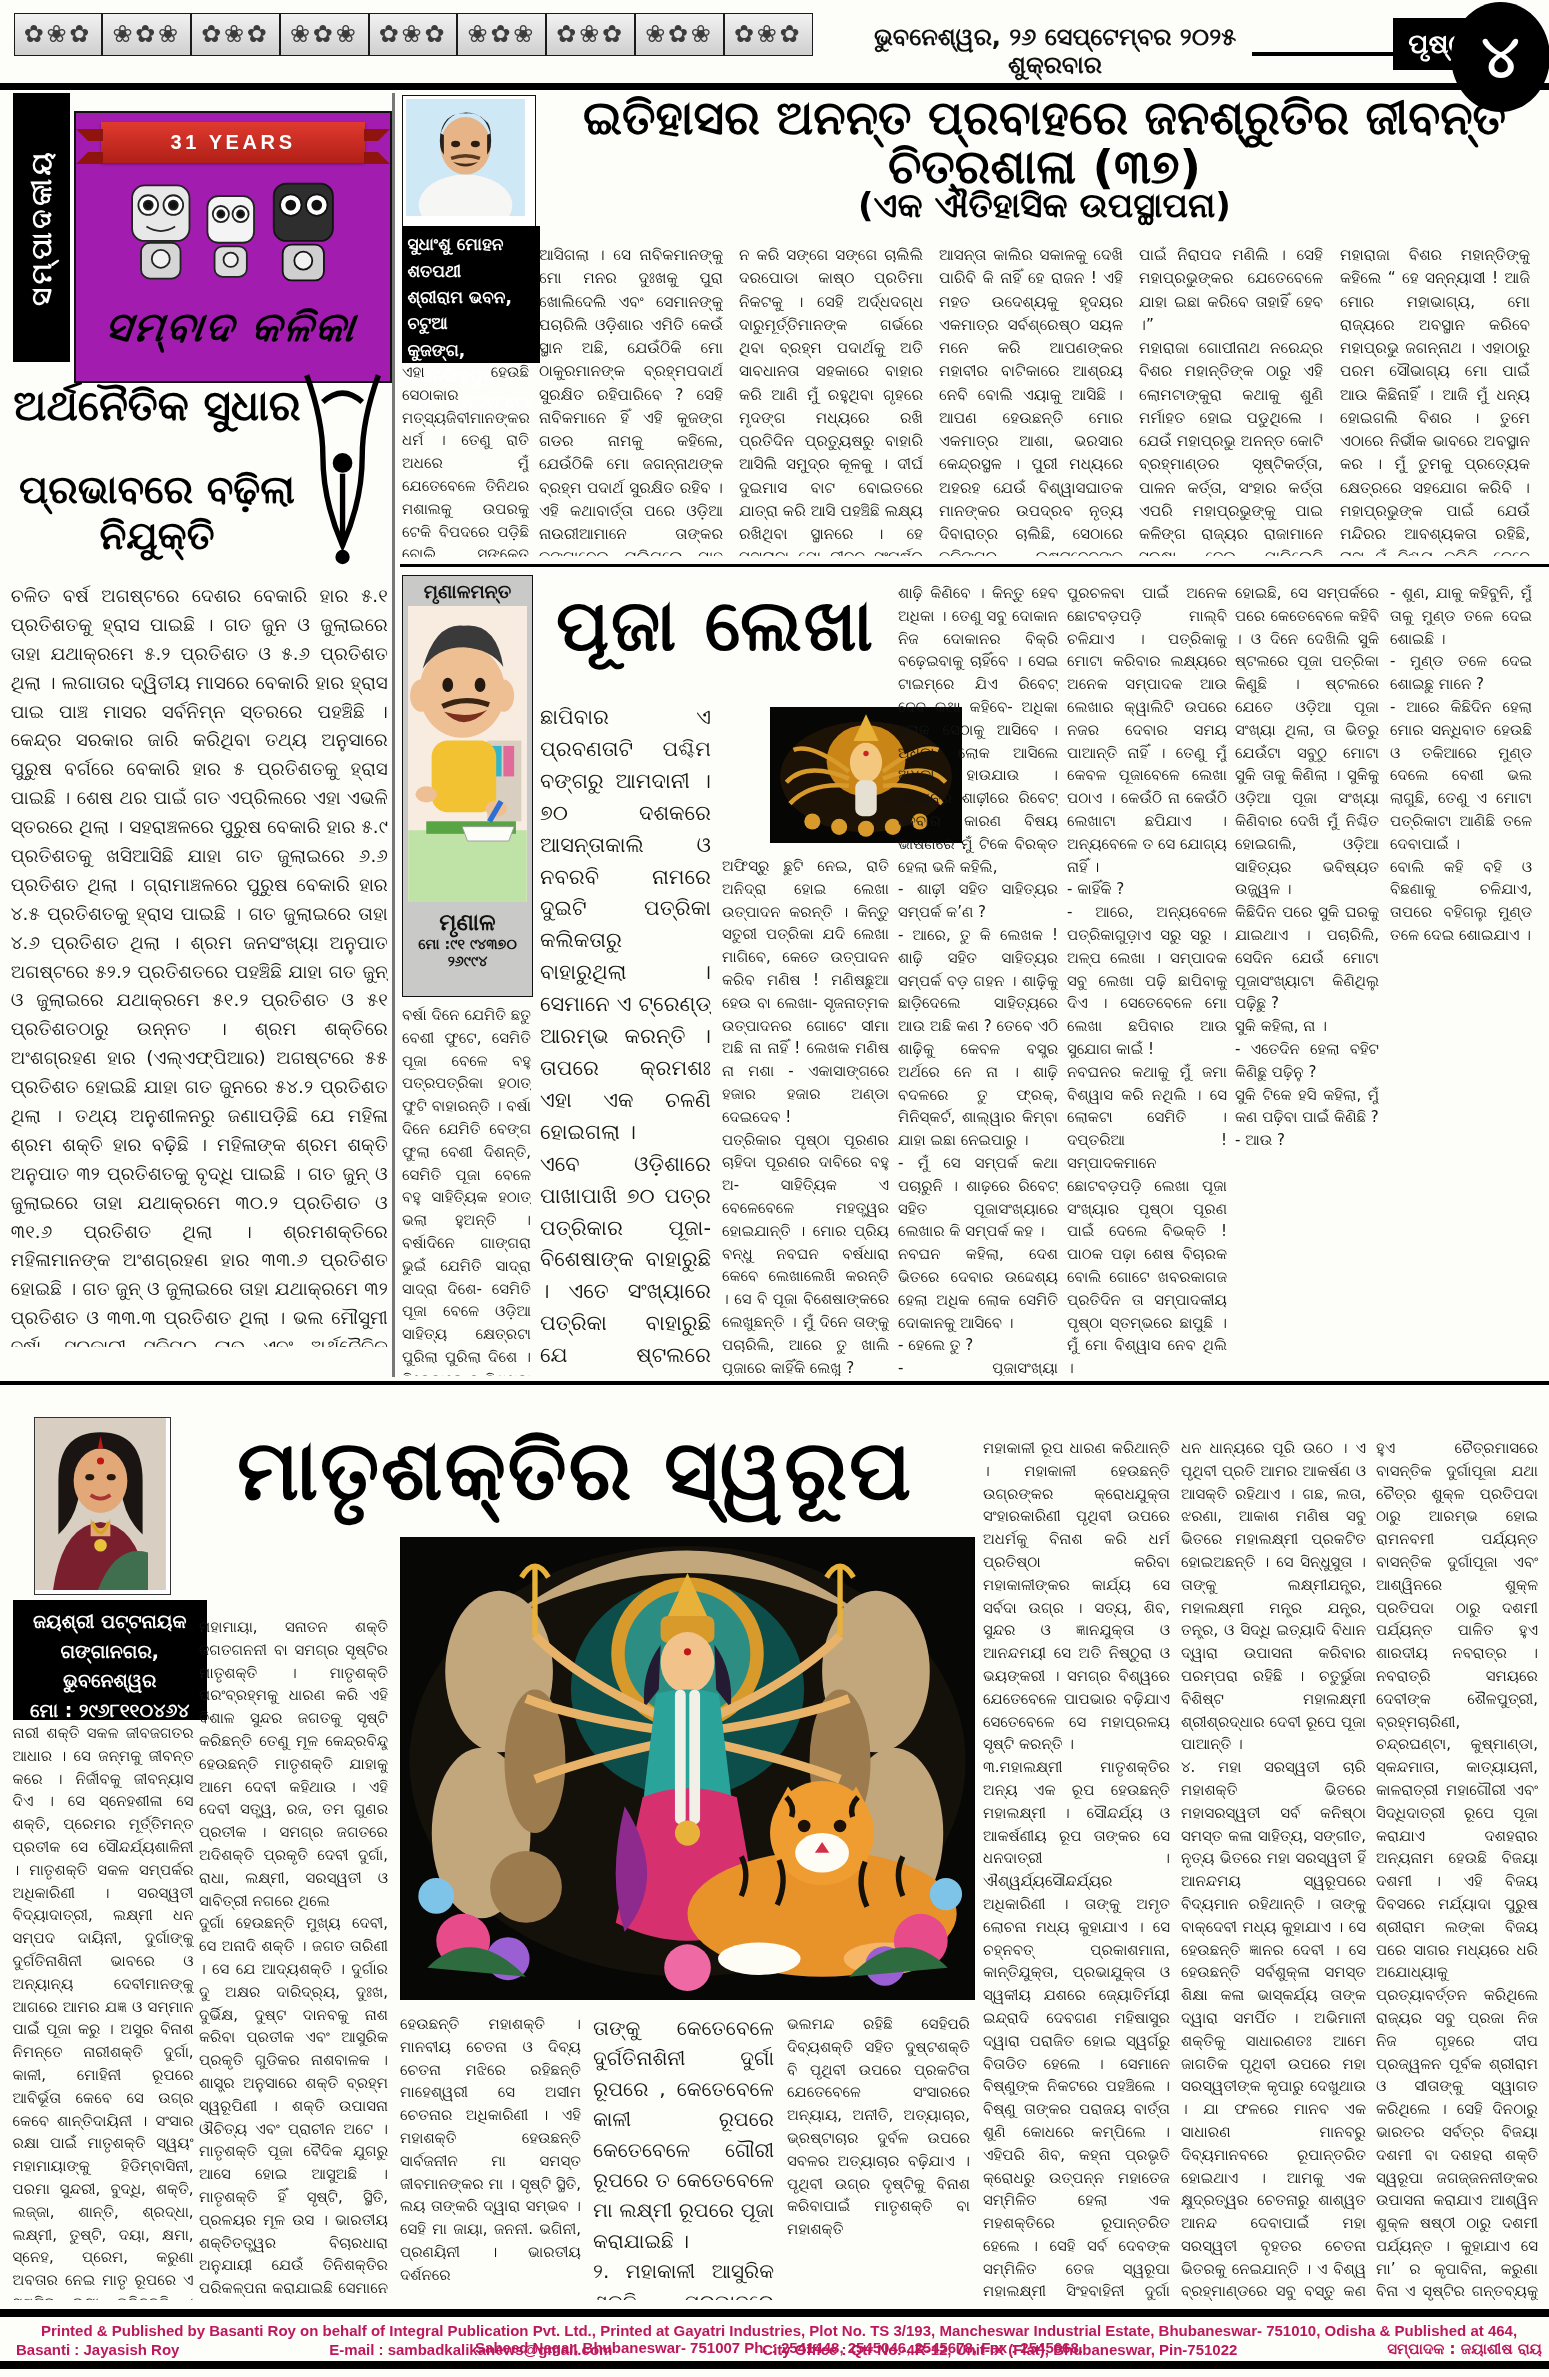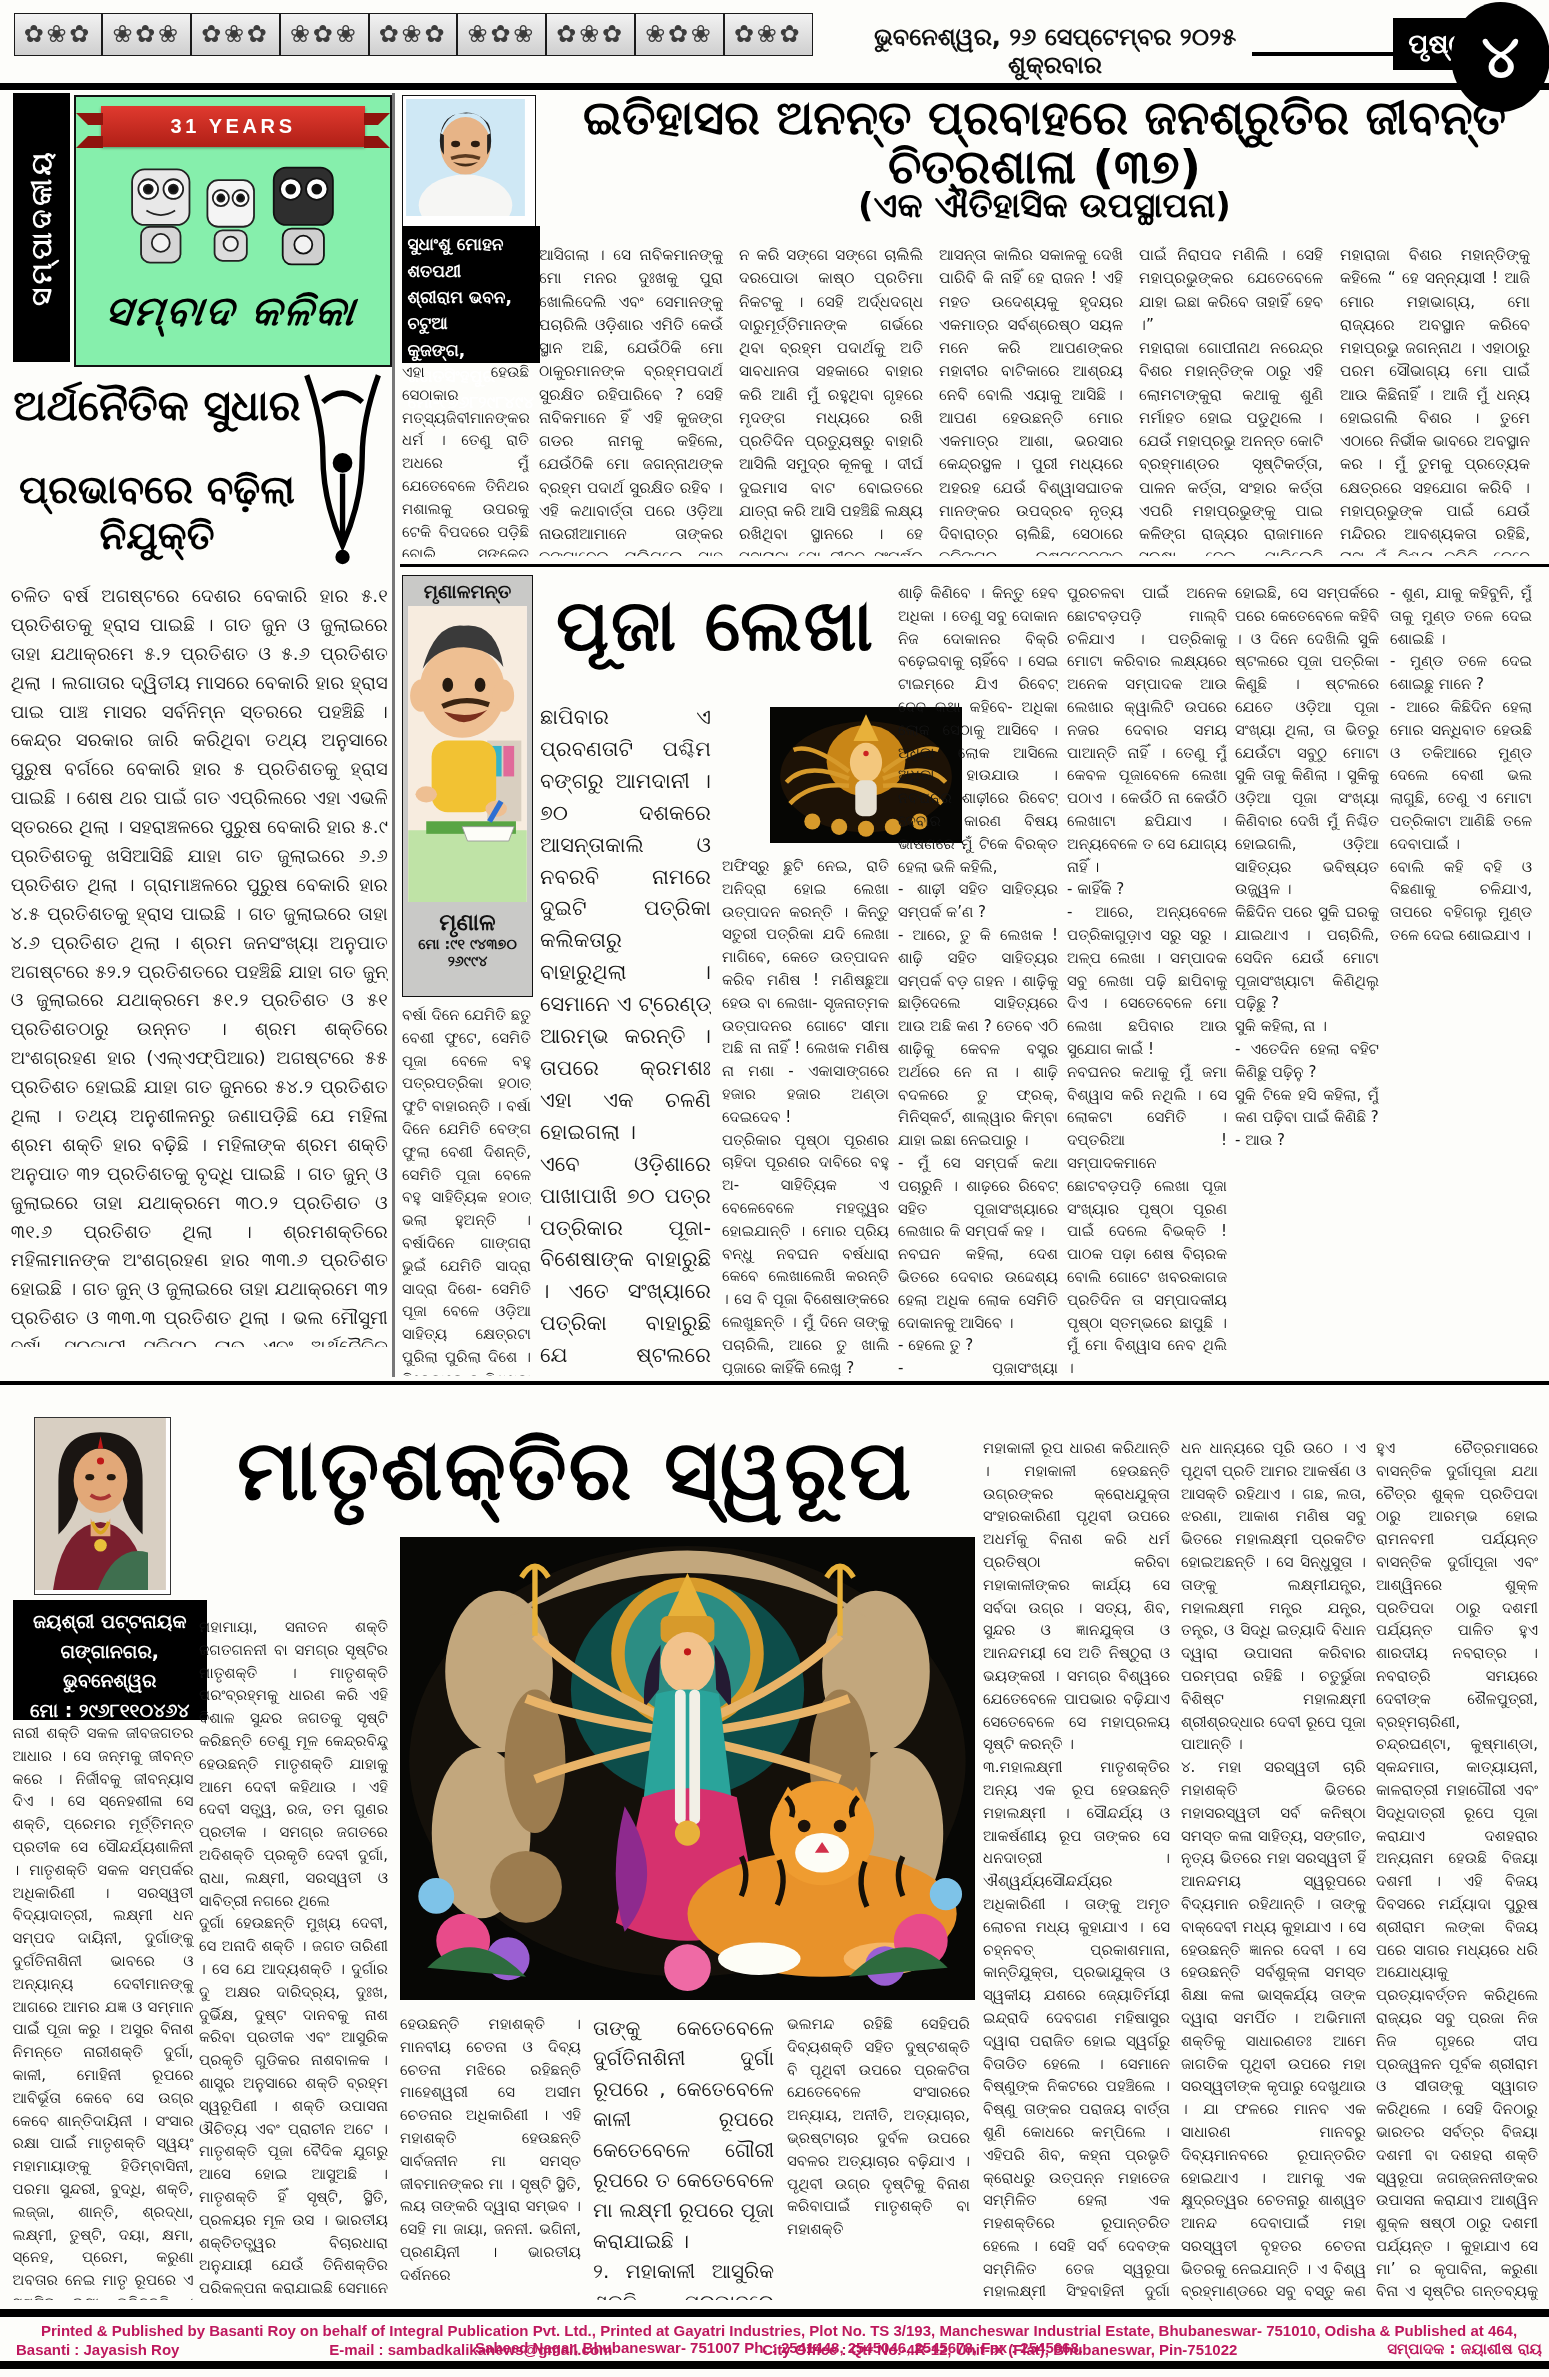--- a/index.html
+++ b/index.html
@@ -55,21 +55,21 @@
               display:flex;align-items:center;justify-content:center;color:#fff;font-size:59px;font-weight:bold;">
     <span>୪</span>
   </div>
 
   <div class="rule" style="left:0;top:83px;width:1550px;height:7.2px;"></div>
 
   <div class="abs blackbox vlabel" style="left:12.6px;top:93px;width:57px;height:269px;">
     <span>ସମ୍ପାଦକୀୟ</span>
   </div>
 
-  <div class="abs" style="left:74px;top:95px;width:314px;height:268px;background:#86efac;border:2.7px solid #111;">
+  <div class="abs" style="left:74px;top:111px;width:314px;height:268px;background:#a21caf;border:2.7px solid #111;">
     <div class="ribbon">
         <span>31 YEARS</span>
       </div>
     <svg class="abs" style="left:31px;top:56px;" width="251" height="117" viewBox="0 0 280 130">
 
       <g stroke="#222" stroke-width="2">
         <rect x="28" y="18" width="64" height="62" rx="14" fill="#e8e8e8"></rect>
         <circle cx="46" cy="40" r="11" fill="#fff"></circle>
           <circle cx="74" cy="40" r="11" fill="#fff"></circle>
         <circle cx="46" cy="40" r="5" fill="#111"></circle>

